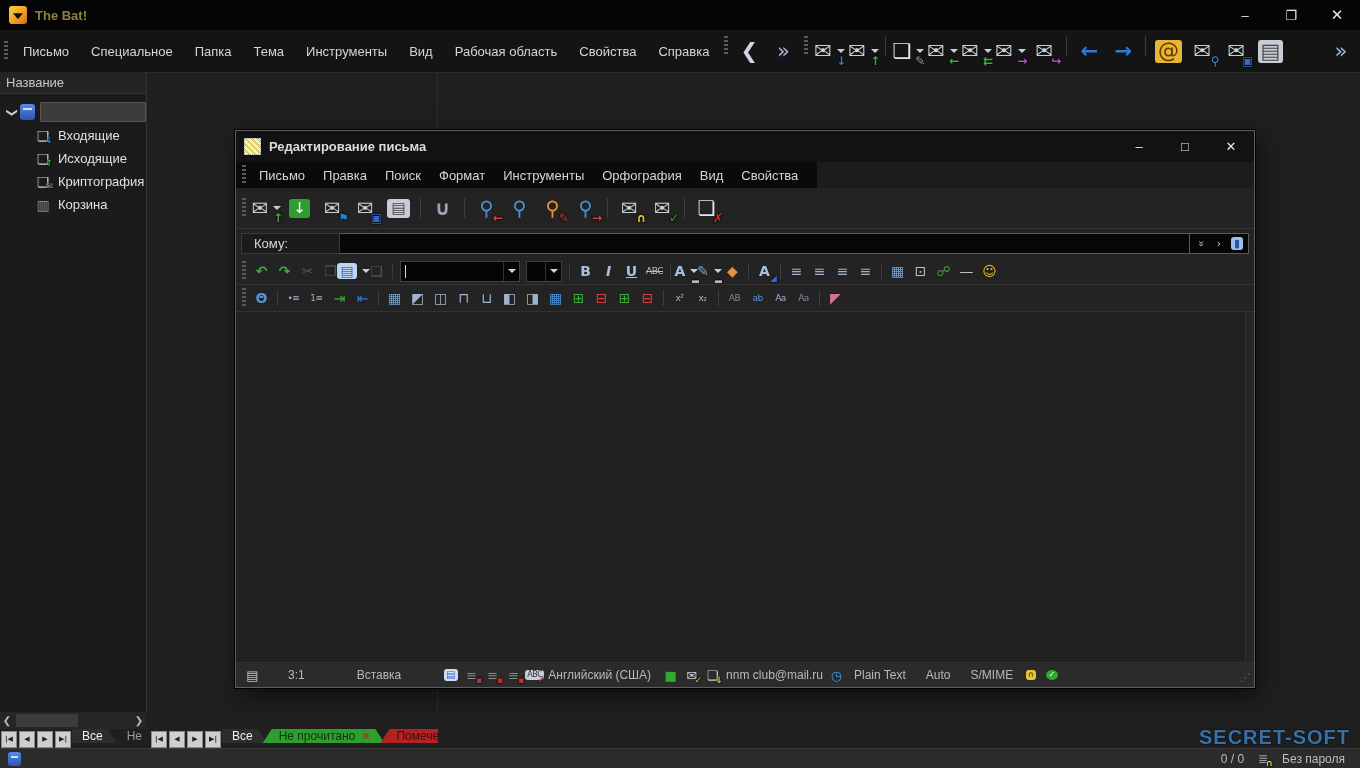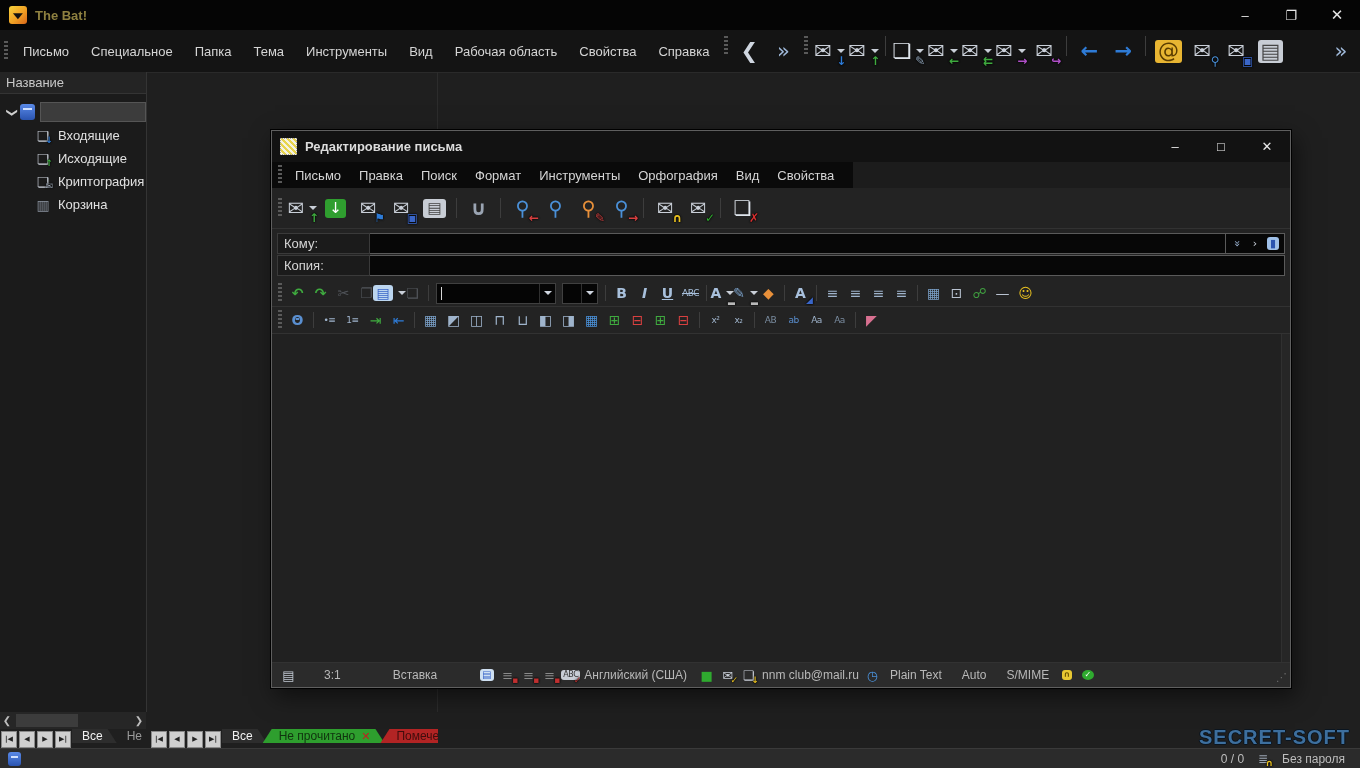--- a/index.html
+++ b/index.html
@@ -71,37 +71,37 @@
     display:flex;align-items:center;color:#bdbdbd;font-size:12px;}
   .mainstatus .mailbox-icon{width:13px;height:14px;margin:0 6px 0 8px;}
   .stext{margin-left:125px;white-space:nowrap;}
   .srt{margin-left:auto;display:flex;align-items:center;gap:8px;padding-right:12px;}
   .srt .tbtn{width:16px;height:16px;margin:0;}
   .srt .gi{font-size:12px;} .srt .bdg{font-size:9px;}
   .watermark{position:absolute;right:10px;top:726px;font-size:20px;font-weight:bold;letter-spacing:1px;color:#3d6f9e;
     text-shadow:0 1px 0 #0a1520,1px 0 0 #0a1520,0 -1px 0 #0a1520,-1px 0 0 #0a1520;}
   
   .compose{position:absolute;left:235px;top:130px;width:1018px;height:556px;background:#232323;border:1px solid #5f5f5f;
-    box-shadow:0 0 0 1px #000,4px 8px 22px rgba(0,0,0,.55);display:flex;flex-direction:column;margin-left:36px;}
+    box-shadow:0 0 0 1px #000,4px 8px 22px rgba(0,0,0,.55);display:flex;flex-direction:column;}
   .ctitle{height:31px;background:#121212;display:flex;align-items:center;flex:none;}
   .stamp{width:15px;height:15px;margin:0 8px 0 8px;border:1px dotted #999;
     background:linear-gradient(45deg,#e8d44c 25%,#f5f2e0 25% 50%,#e8d44c 50% 75%,#f5f2e0 75%);background-size:6px 6px;}
   .ctext{color:#dcdcdc;font-size:13px;font-weight:bold;}
   .cwc{width:46px;height:31px;display:flex;align-items:center;justify-content:center;color:#e8e8e8;font-size:13px;}
   .cmenurow{height:26px;background:#1c1c1c;display:flex;align-items:stretch;flex:none;}
   .cmenustrip{display:flex;align-items:center;background:#0a0a0a;padding:0 10px 0 2px;}
   .cmenustrip .mi{padding:3px 9px;}
   .ctoolbar{height:40px;background:#232323;border-bottom:1px solid #323232;display:flex;align-items:center;padding-left:2px;flex:none;}
   .ctoolbar .tbtn{width:29px;height:29px;}
   .ctoolbar .gi{font-size:20px;}
   .ctoolbar .gi.blk{font-size:15px;padding:2px 4px;}
   
   .fields{padding:3px 5px 4px 5px;background:#232323;flex:none;}
   .frow{display:flex;align-items:stretch;height:21px;margin-top:1px;}
-  .flab{width:85px;background:#1b1b1b;border:1px solid #3a3a3a;display:flex;align-items:center;padding-left:6px;
+  .flab{width:85px;background:#1b1b1b;border:1px solid #3a3a3a;display:flex;align-items:center;padding-left:12px;
     color:#d5d5d5;font-size:13px;flex:none;}
   .finp{flex:1;background:#070707;border:1px solid #5a5a5a;border-left:none;color:#ddd;font-size:13px;padding:0 4px;
     font-family:"Liberation Sans","DejaVu Sans",sans-serif;outline:none;}
   .fico{display:flex;align-items:center;background:#070707;border:1px solid #5a5a5a;border-left:none;padding:0 3px;gap:2px;}
   .fico .tbtn{width:16px;height:16px;margin:0;}
   .fico .gi{font-size:11px;}
   
   .fmt{height:26px;background:#232323;border-bottom:1px solid #323232;display:flex;align-items:center;padding-left:2px;flex:none;}
   .fmt .tbtn{width:21px;height:21px;margin:0 1px;}
   .fmt .gi{font-size:14px;}
@@ -427,24 +427,20 @@
               <span class="gi r90" style="color: rgb(159, 184, 216);">»</span>
             </div>
             <div class="tbtn">
               <span class="gi" style="color: rgb(207, 214, 224);">›</span>
             </div>
             <div class="tbtn">
               <span class="gi blk" style="color: rgb(42, 84, 176); background: rgb(159, 192, 232);">▮</span>
             </div>
           </span>
       </div>
-      <div class="frow">
-        <span class="flab">Копия:</span>
-        <input class="finp" value="" style="">
-      </div>
     </div>
 
     <div class="fmt tbar">
         <span class="grip"></span>
         <div class="tbtn bold">
           <span class="gi" style="color: rgb(63, 170, 63);">↶</span>
         </div>
         <div class="tbtn bold">
           <span class="gi" style="color: rgb(63, 170, 63);">↷</span>
         </div>

